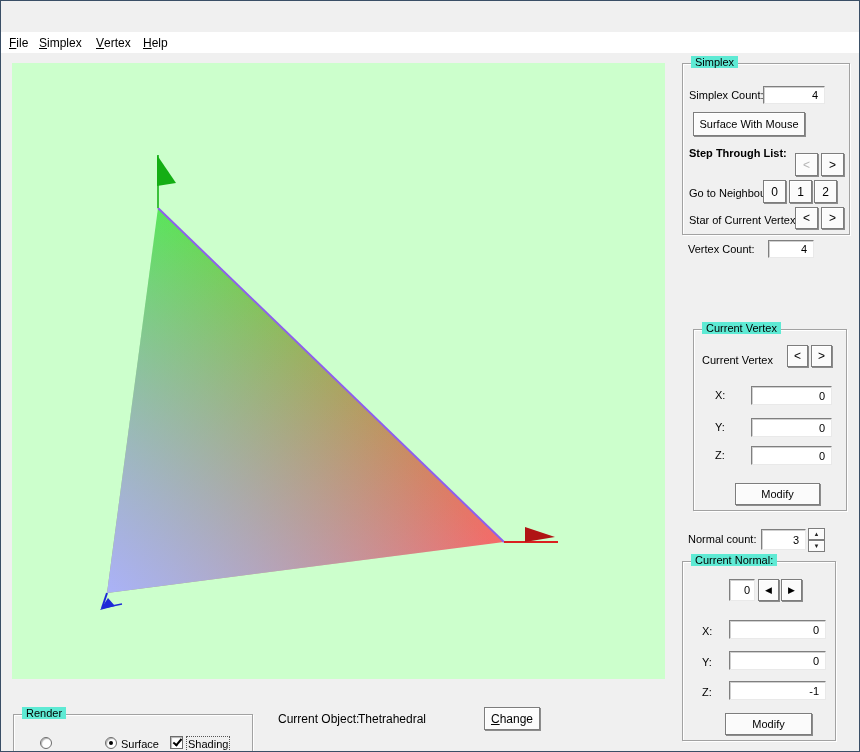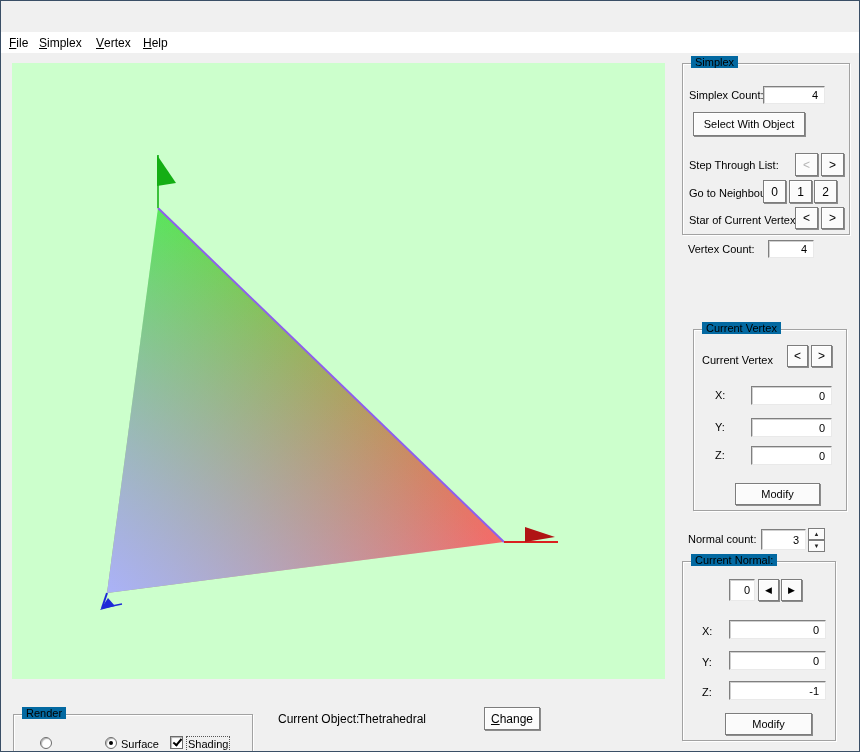--- a/index.html
+++ b/index.html
@@ -13,21 +13,21 @@
   .appicon{position:absolute;left:8px;top:5px;width:20px;height:20px;}
   .apptitle{position:absolute;left:34px;top:8px;font-size:12px;}
   .closebtn{position:absolute;right:0;top:0;width:45px;height:31px;display:flex;align-items:center;justify-content:center;font-size:19px;font-weight:300;color:#161616;}
   .menubar{position:absolute;left:0;top:31px;width:100%;height:21px;background:#ffffff;}
   .menu-item{position:absolute;top:0;height:21px;display:flex;align-items:center;font-size:12px;}
   .ul{text-decoration:underline;}
   
   .viewport{position:absolute;left:11px;top:62px;width:653px;height:616px;}
   
   .groupbox{position:absolute;border:1px solid #a2a2a2;box-shadow:inset 1px 1px 0 #ffffff,1px 1px 0 #ffffff;}
-  .legend{position:absolute;top:-8px;left:8px;background:#0369a1;padding:0 4px;font-size:11px;white-space:nowrap;}
+  .legend{position:absolute;top:-8px;left:8px;background:#5eead4;padding:0 4px;font-size:11px;white-space:nowrap;}
   .label{position:absolute;font-size:11px;white-space:nowrap;}
   .btn{position:absolute;background:#fbfbfb;border:1px solid #7d7d7d;box-shadow:1px 1px 0 #8c8c8c,inset 1px 1px 0 #ffffff;
        display:flex;align-items:center;justify-content:center;font-size:12px;box-sizing:border-box;}
   .btn.small{font-size:11px;}
   .btn.disabled{color:#b4b4b4;}
   .field{position:absolute;background:#ffffff;border:1px solid #7f7f7f;border-right-color:#e9e9e9;border-bottom-color:#e9e9e9;
          box-shadow:inset 1px 1px 0 rgba(120,120,120,.35);box-sizing:border-box;
          display:flex;align-items:center;justify-content:flex-end;font-size:11px;padding:0 6px 0 2px;}
   .radio{position:absolute;width:12px;height:12px;border-radius:50%;background:#fff;border:1px solid #6c6c6c;
          box-shadow:inset 1px 1px 1px rgba(0,0,0,.3);box-sizing:border-box;}
@@ -88,22 +88,22 @@
       <polyline fill="none" stroke-width="2" points="95,530 90,545" stroke="#1e2ad8"></polyline>
       <polyline fill="none" stroke-width="1.5" points="90,545 110,541" stroke="#1e2ad8"></polyline>
       <polygon points="88,547 96,535 103,543" fill="#1e2ad8"></polygon>
     </svg>
   </div>
 
   <div class="groupbox" style="left:681px;top:62px;width:166px;height:170px;">
     <span class="legend">Simplex</span>
     <span class="label" style="left:6px;top:25px;">Simplex Count:</span>
     <div class="field" style="left:80px;top:22px;width:62px;height:18px;">4</div>
-    <div class="btn small" style="left:10px;top:48px;width:112px;height:24px;">Select With Object</div>
-    <span class="label" style="left:6px;top:95px;">Step Through List:</span>
+    <div class="btn small" style="left:10px;top:48px;width:112px;height:24px;">Surface With Mouse</div>
+    <span class="label" style="left:6px;top:83px;font-weight:bold;">Step Through List:</span>
     <div class="btn disabled" style="left:112px;top:89px;width:23px;height:23px;">&lt;</div>
     <div class="btn" style="left:138px;top:89px;width:23px;height:23px;">&gt;</div>
     <span class="label" style="left:6px;top:123px;">Go to Neighbour:</span>
     <div class="btn" style="left:80px;top:116px;width:23px;height:23px;">0</div>
     <div class="btn" style="left:106px;top:116px;width:23px;height:23px;">1</div>
     <div class="btn" style="left:131px;top:116px;width:23px;height:23px;">2</div>
     <span class="label" style="left:6px;top:150px;">Star of Current Vertex:</span>
     <div class="btn" style="left:112px;top:143px;width:23px;height:22px;">&lt;</div>
     <div class="btn" style="left:138px;top:143px;width:23px;height:22px;">&gt;</div>
   </div>

